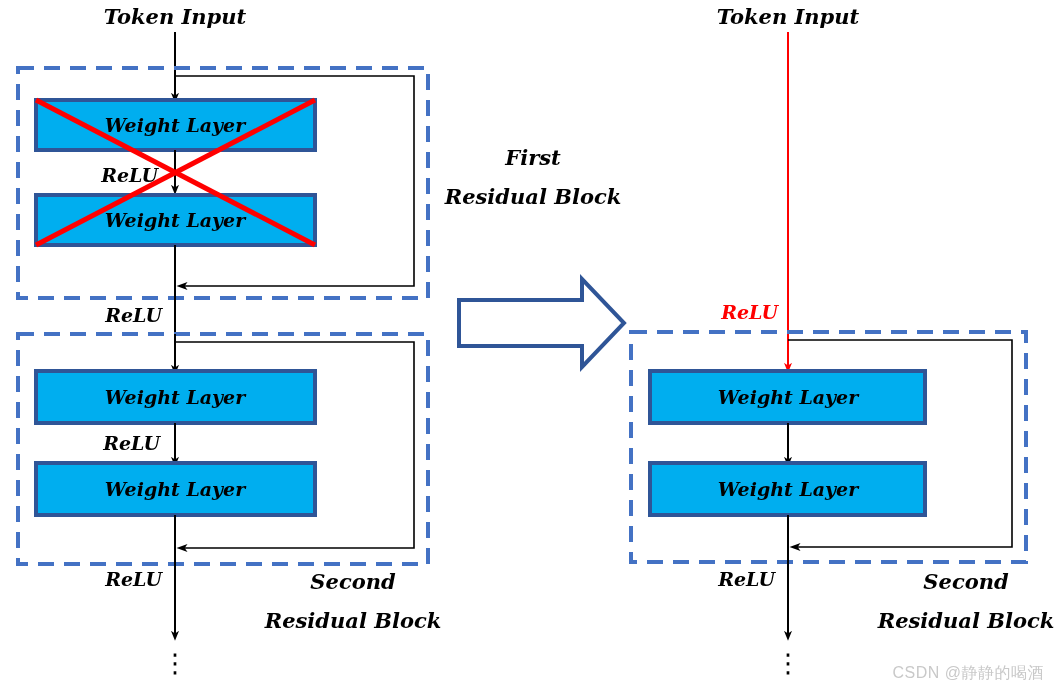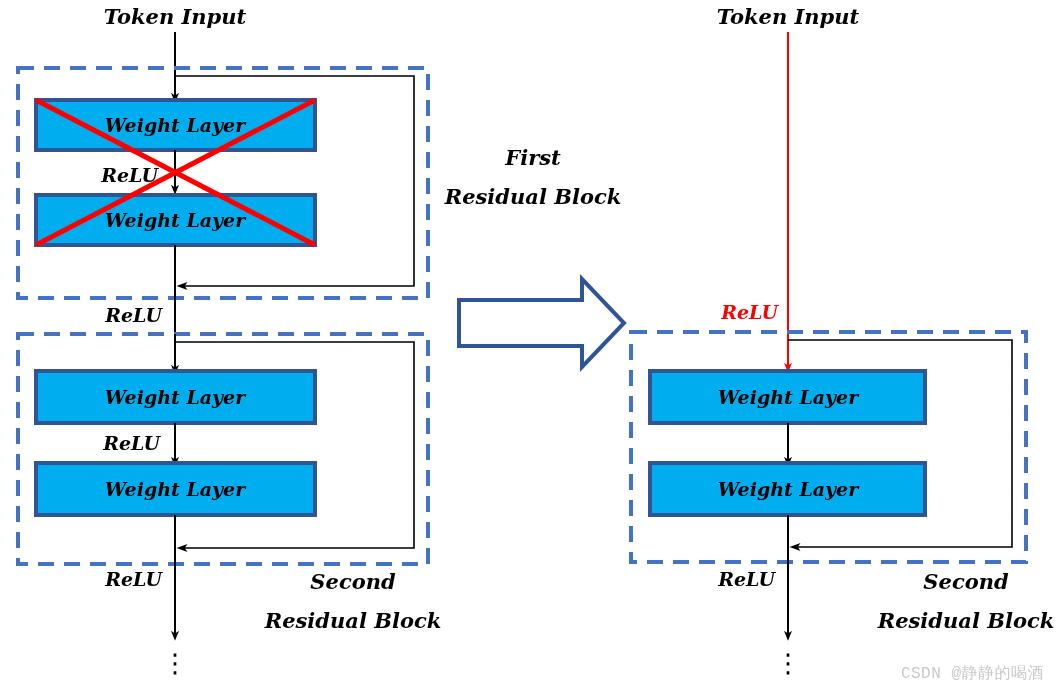--- a/index.html
+++ b/index.html
@@ -83,21 +83,21 @@
     stroke-width: 4;
     stroke-linejoin: miter;
   }
   .dots {
     fill: #000000;
   }
   .watermark {
     position: absolute;
     right: 14px;
     bottom: 6px;
-    font-family: Liberation Mono, monospace;
+    font-family: Liberation Sans, sans-serif;
     font-size: 16px;
     color: #c9c9c9;
     letter-spacing: 0.5px;
     white-space: nowrap;
   }
 </style>
 </head>
 <body>
 
 <svg id="diagram" viewBox="0 0 1058 690" xmlns="http://www.w3.org/2000/svg">

